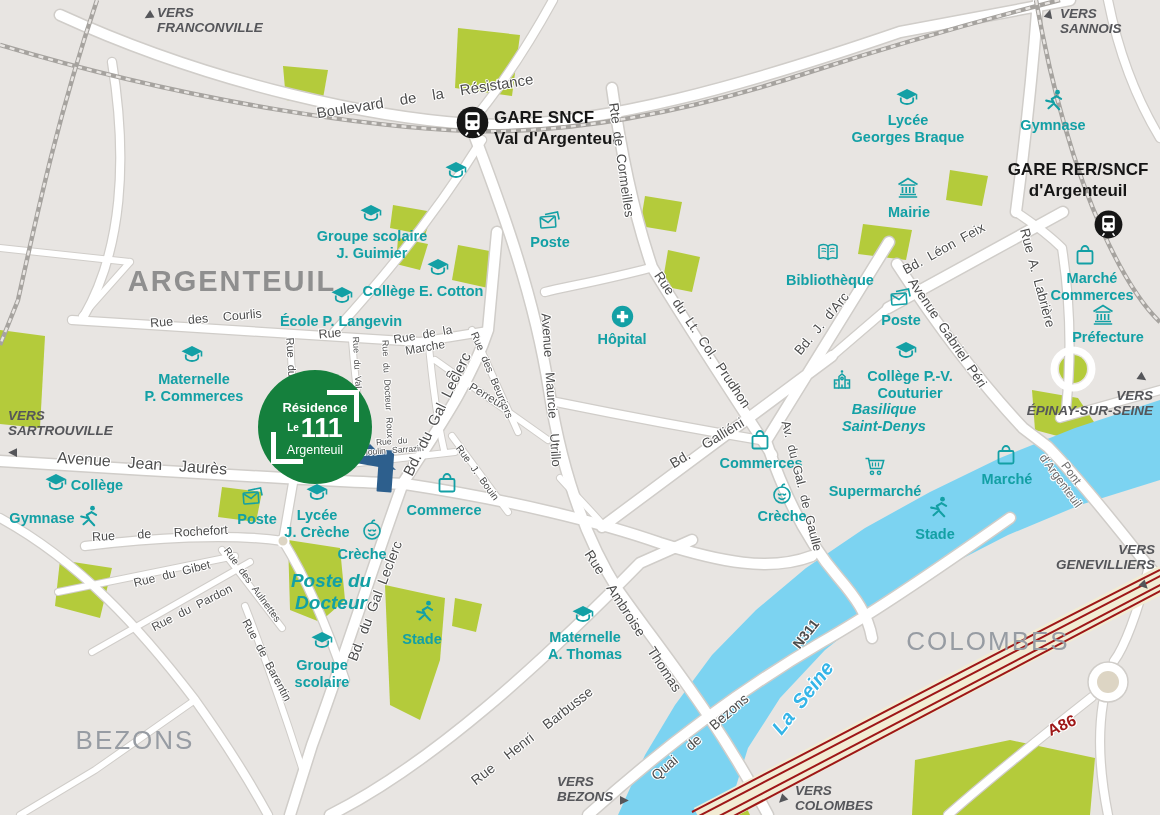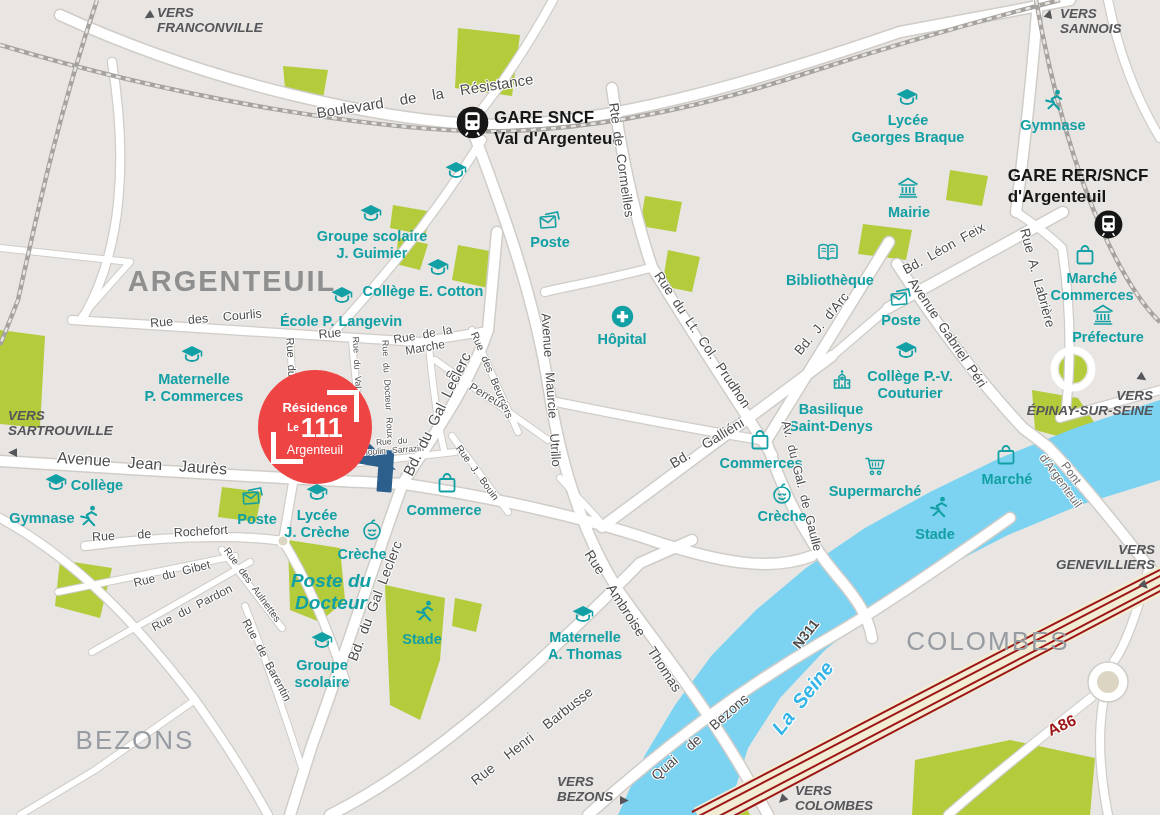--- a/index.html
+++ b/index.html
@@ -16,21 +16,21 @@
   .poi-icon svg{display:block;}
   .area{position:absolute;white-space:nowrap;}
   .vers{position:absolute;color:#55565a;font-weight:bold;font-style:italic;
         font-size:13.5px;line-height:1.12;white-space:pre;}
   .vers-arrow{position:absolute;color:#55565a;font-size:15px;font-style:normal;}
   .station-label{position:absolute;color:#161616;font-weight:bold;font-size:17px;
                  line-height:1.22;white-space:pre;}
   .station-icon{position:absolute;}
   
   .marker{position:absolute;left:258px;top:370px;width:114px;height:114px;border-radius:50%;
-          background:#ef4444;color:#fff;text-align:center;z-index:30;}
+          background:#15803d;color:#fff;text-align:center;z-index:30;}
   .marker .br{position:absolute;width:27px;height:27px;}
   .marker .br.tr{right:13px;top:20px;border-top:5px solid #fff;border-right:5px solid #fff;}
   .marker .br.bl{left:13px;bottom:20px;border-bottom:5px solid #fff;border-left:5px solid #fff;}
   .m1{margin-top:30px;font-size:13px;font-weight:bold;}
   .m2{line-height:26px;font-weight:bold;}
   .m2 .le{font-size:10px;vertical-align:6px;margin-right:2px;}
   .m2 .num{font-size:27px;letter-spacing:0px;}
   .m3{font-size:12.5px;margin-top:-2px;}
 </style>
 </head>
@@ -198,21 +198,21 @@
       <div class="station-label" style="top: 108px; left: 494px;">GARE SNCF
 Val d'Argenteuil</div>
       <div class="station-icon" style="left: 1093.5px; top: 209.5px;"><svg width="29" height="29" viewBox="0 0 24 24">
           <circle cx="12" cy="12" r="11.5" fill="#161616"></circle>
           <rect x="6.8" y="4.5" width="10.4" height="13" rx="2.6" fill="#fff"></rect>
           <rect x="8.4" y="6.6" width="7.2" height="3.8" rx="0.8" fill="#161616"></rect>
           <circle cx="9.4" cy="13.6" r="1.1" fill="#161616"></circle>
           <circle cx="14.6" cy="13.6" r="1.1" fill="#161616"></circle>
           <path d="M8.6 19.2l-1.6 2.2M15.4 19.2l1.6 2.2" stroke="#fff" stroke-width="1.3"></path>
         </svg></div>
-      <div class="station-label" style="top: 166px; left: 1078px; transform: translateX(-50%); text-align: left;">GARE RER/SNCF
+      <div class="station-label" style="top: 160px; left: 1078px; transform: translateX(-50%); text-align: center;">GARE RER/SNCF
 d'Argenteuil</div>
       <div class="poi-icon" style="left: 895px; top: 86px; color: rgb(19, 160, 165);">
         <svg width="24" height="24" viewBox="0 0 24 24">
           <path d="M1.5 8.2 12 3l10.5 5.2L12 13.4 1.5 8.2Z" fill="#13a0a5"></path>
           <path d="M5.8 11.5v3.2c0 1.8 2.8 3.3 6.2 3.3s6.2-1.5 6.2-3.3v-3.2" fill="none" stroke="#13a0a5" stroke-width="1.8"></path>
           <path d="M21.5 8.5v5" stroke="#13a0a5" stroke-width="1.6"></path>
         </svg>
       </div>
       <div class="poi-label" style="left: 908px; top: 112px; transform: translateX(-50%);">
         <div>Lycée</div>
@@ -321,21 +321,21 @@
       </div>
       <div class="poi-icon" style="left: 830px; top: 367px; color: rgb(19, 160, 165);">
         <svg width="24" height="24" viewBox="0 0 24 24" fill="none" stroke="#13a0a5" stroke-width="1.5">
           <path d="M9 9.5 12 7l3 2.5V21H9V9.5Z"></path>
           <path d="M12 3.2v2.6M10.8 4.5h2.4"></path>
           <path d="M9 13H4.5V21H9M15 13h4.5V21H15"></path>
           <circle cx="12" cy="11.5" r="1.2"></circle>
           <path d="M6 15.5v2M18 15.5v2M12 17.5V21"></path>
         </svg>
       </div>
-      <div class="poi-label" style="left: 831px; top: 401px; transform: translateX(-50%);">
+      <div class="poi-label" style="left: 884px; top: 401px; transform: translateX(-50%); font-style: italic;">
         <div>Basilique</div>
         <div>Saint-Denys</div>
       </div>
       <div class="poi-icon" style="left: 608.5px; top: 302.5px; color: rgb(19, 160, 165);">
         <svg width="27" height="27" viewBox="0 0 24 24">
           <circle cx="12" cy="12" r="9.5" fill="#13a0a5"></circle>
           <path d="M12 7v10M7 12h10" stroke="#fff" stroke-width="3.2"></path>
         </svg>
       </div>
       <div class="poi-label" style="left: 622px; top: 331px; transform: translateX(-50%);">

